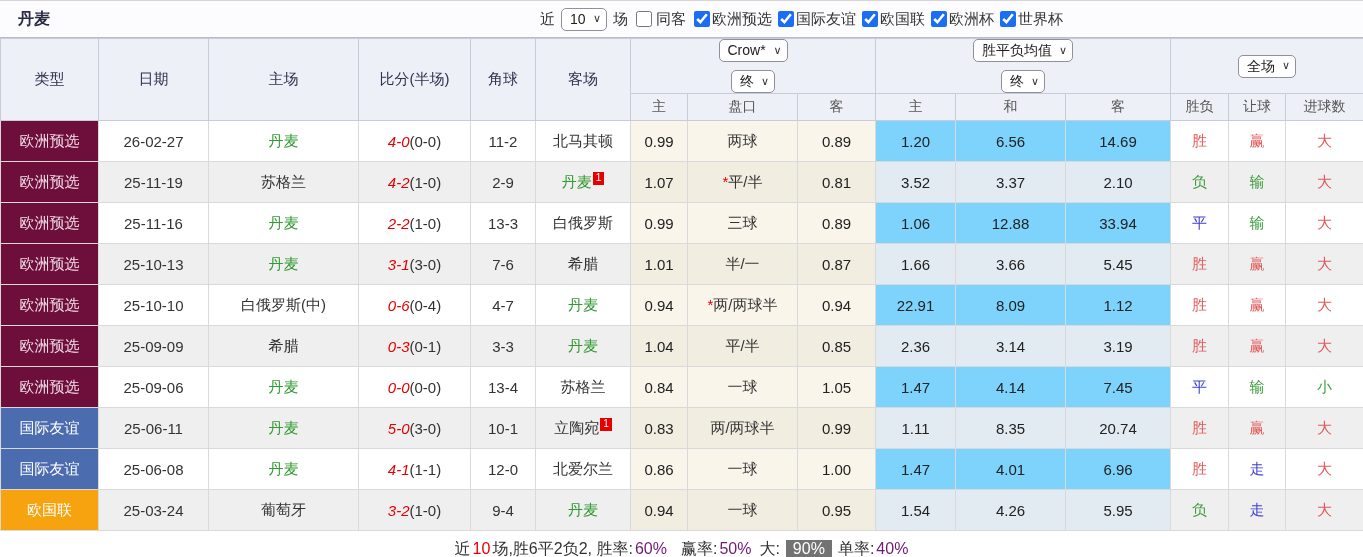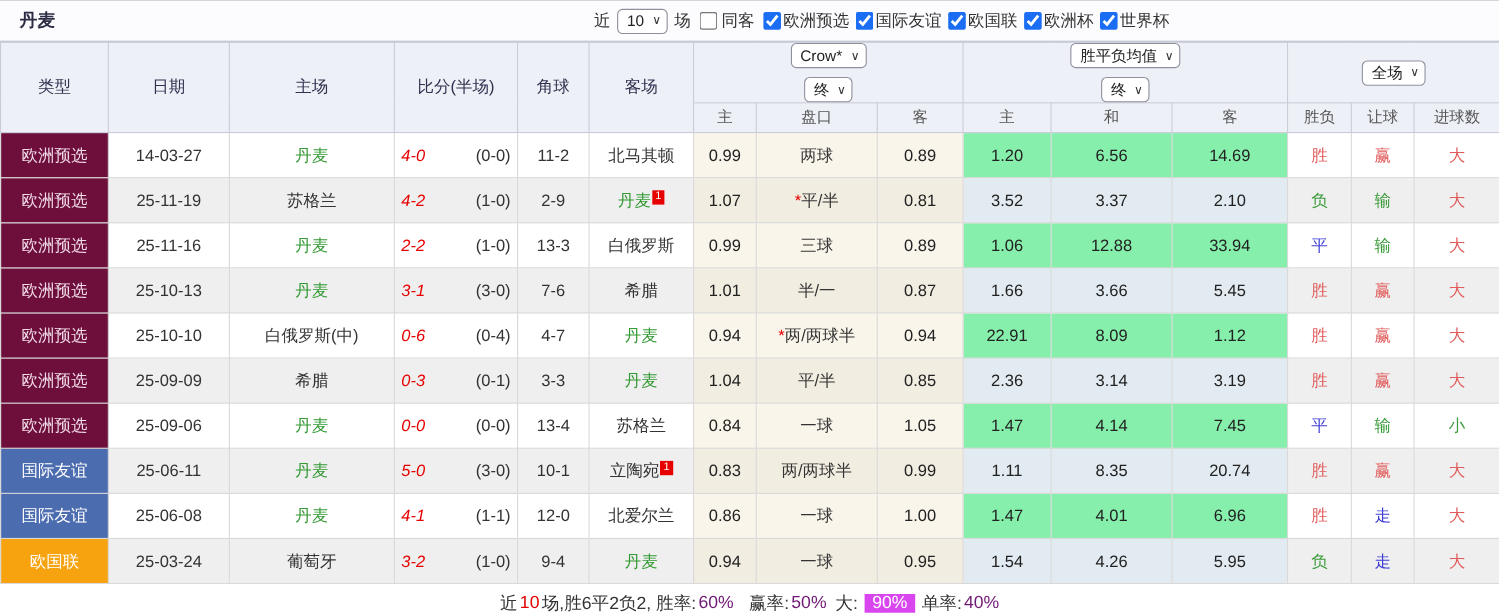--- a/index.html
+++ b/index.html
@@ -46,51 +46,51 @@
   tr.h2 th { height:27px; color:#555; font-size:14px; }
   .hsel { display:flex; align-items:center; justify-content:center; gap:8px;flex-direction:column; }
 
   tbody td {
     border:1px solid #d9d9d9; text-align:center; padding:0;
     height:41px; font-size:15px; color:#333; background:#fff;
   }
   tbody tr:nth-child(even) td { background:#efefef; }
   tbody td.cream { background:#faf5eb; }
   tbody tr:nth-child(even) td.cream { background:#f2ede1; }
-  tbody td.lblue { background:#86efac; }
+  tbody td.lblue { background:#7dd3fc; }
   tbody tr:nth-child(even) td.lblue { background:#e2ebf1; }
 
   td.type-cell { font-size:15px; }
   .t-maroon { background:#6d0e3b !important; color:#f2dce8; }
   .t-blue   { background:#4c6cb0 !important; color:#fff; }
   .t-orange { background:#f7a30f !important; color:#fff; }
 
   .team-green { color:#339933; }
   .score { color:#e60000;font-style:italic; }
-  .half  { color:#333;padding-left:46px; }
+  .half  { color:#333; }
   .star  { color:#e60000; }
   .red   { color:#e25a5a; }
   .green { color:#399b39; }
   .blue  { color:#3c3cd6; }
   .odds  { color:#222; }
 
   sup.badge {
     display:inline-block; background:#e60000; color:#fff;
     font-size:10px; line-height:1; padding:1px 3px 2px 3px;
     margin-left:1px; vertical-align:6px;
   }
 
   
   .footer {
     height:36px; display:flex; align-items:center; justify-content:center;
     font-size:16px; color:#333; gap:2px; background:#fff;
   }
   .footer .fred { color:#e60000; }
   .footer .fblue { color:#701a75; }
-  .footer .fbig { background:#d946ef; color:#fff; padding:0 7px; margin:7px 4px; }
+  .footer .fbig { background:#737373; color:#fff; padding:0 7px; margin:7px 4px; }
   .bottombar { height:4px; background:#4289bb; margin-top:1px; }
 </style>
 </head>
 <body>
 
 <div class="page">
 
   <div class="titlebar">
     <span class="title">丹麦</span>
     <div class="controls">
@@ -176,21 +176,21 @@
         <th>和</th>
         <th>客</th>
         <th>胜负</th>
         <th>让球</th>
         <th>进球数</th>
       </tr>
     </thead>
     <tbody>
         <tr>
     <td class="type-cell t-maroon"><span>欧洲预选</span></td>
-    <td>14-03-27</td>
+    <td>26-02-27</td>
     <td><span class="team-green">丹麦</span></td>
     <td><span class="score">4-0</span><span class="half">(0-0)</span></td>
     <td>11-2</td>
     <td><span>北马其顿</span></td>
     <td class="cream odds">0.99</td>
     <td class="cream"><span class="star"></span><span>两球</span></td>
     <td class="cream odds">0.89</td>
     <td class="lblue odds">1.20</td>
     <td class="lblue odds">6.56</td>
     <td class="lblue odds">14.69</td>

